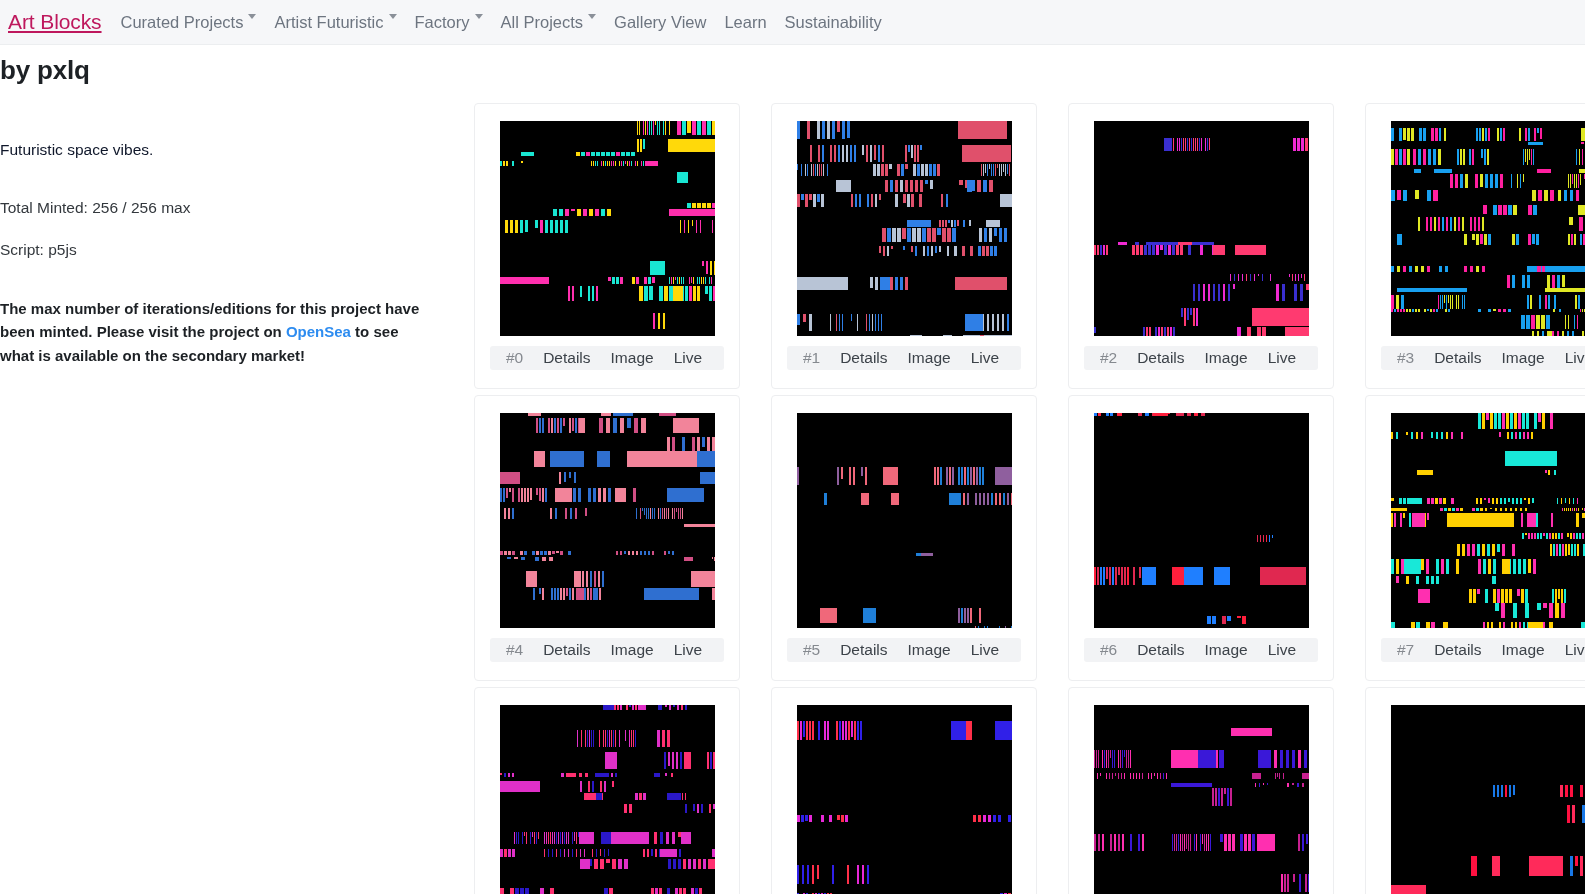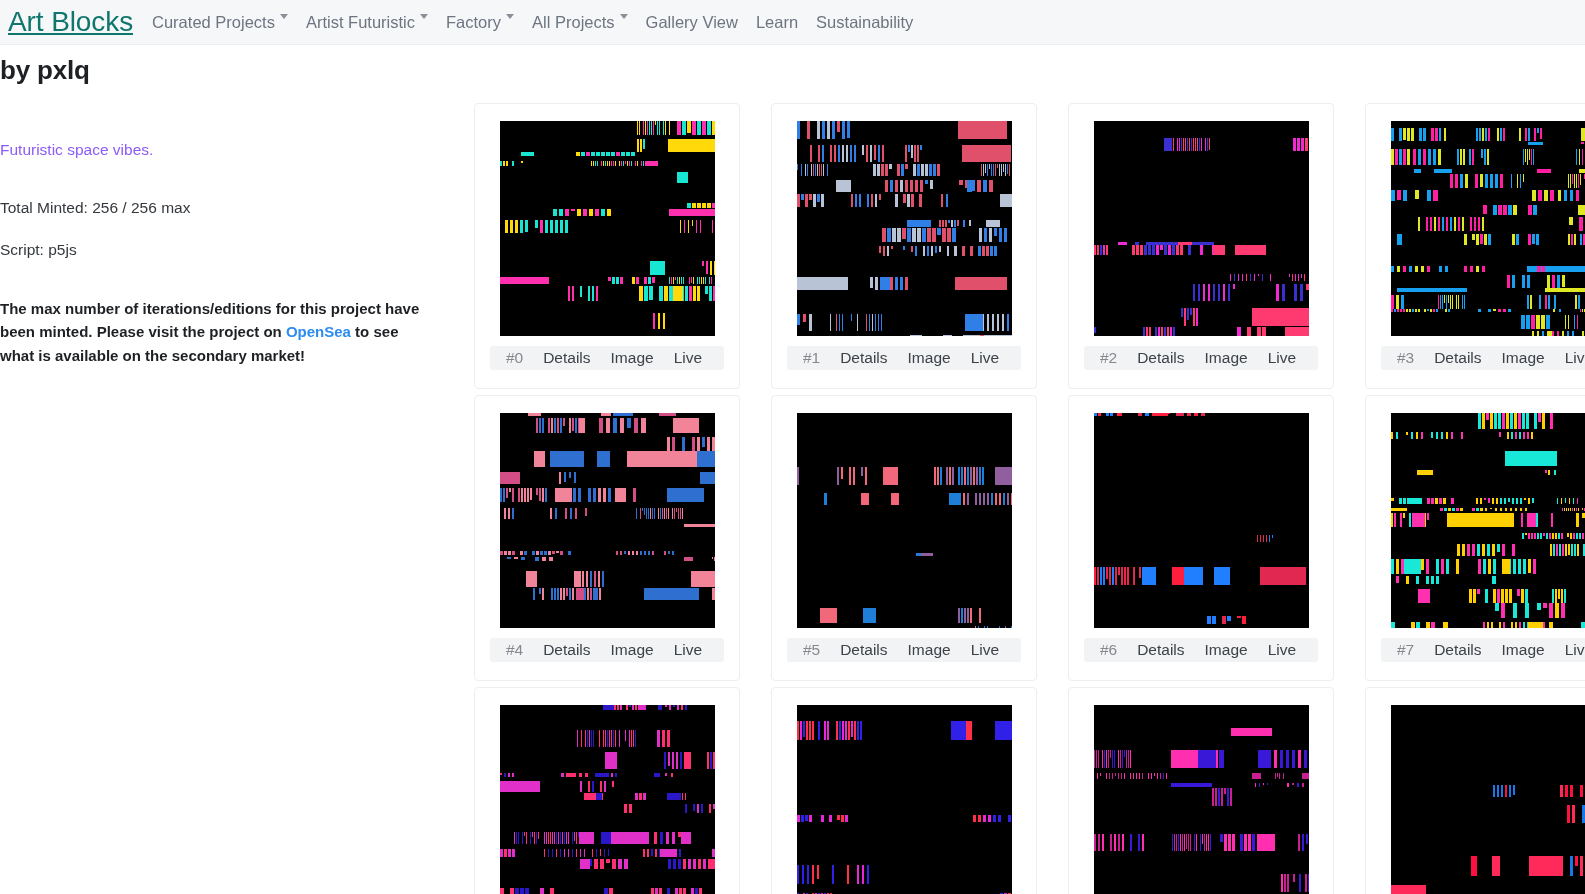--- a/index.html
+++ b/index.html
@@ -16,22 +16,22 @@
   .navbar {
     height: 45px;
     background: #f6f7f9;
     border-bottom: 1px solid #eceef0;
     display: flex;
     align-items: center;
     padding: 0 0 0 4px;
     white-space: nowrap;
   }
   .brand {
-    font-size: 28px;
-    color: #0f766e;
+    font-size: 21px;
+    color: #be185d;
     letter-spacing: -0.1px;
     padding: 0 10px 0 4px;
     font-weight: 400;
   }
   .nav-item {
     font-size: 16.5px;
     color: #6d7580;
     padding: 0 9px;
     display: flex;
     gap: 5px;
@@ -71,21 +71,21 @@
   }
   .byline {
     font-size: 26px;
     font-weight: 700;
     color: #1d2125;
     margin: 10px 0 0 0;
     letter-spacing: -0.2px;
   }
   .desc {
     font-size: 15.5px;
-    color: #8b5cf6;
+    color: #0f172a;
     margin: 55px 0 0 0;
   }
   .meta {
     font-size: 15.5px;
     color: #33383d;
     margin: 40px 0 0 0;
   }
   .meta + .meta { margin-top: 24px; }
   .notice {
     font-size: 15px;

